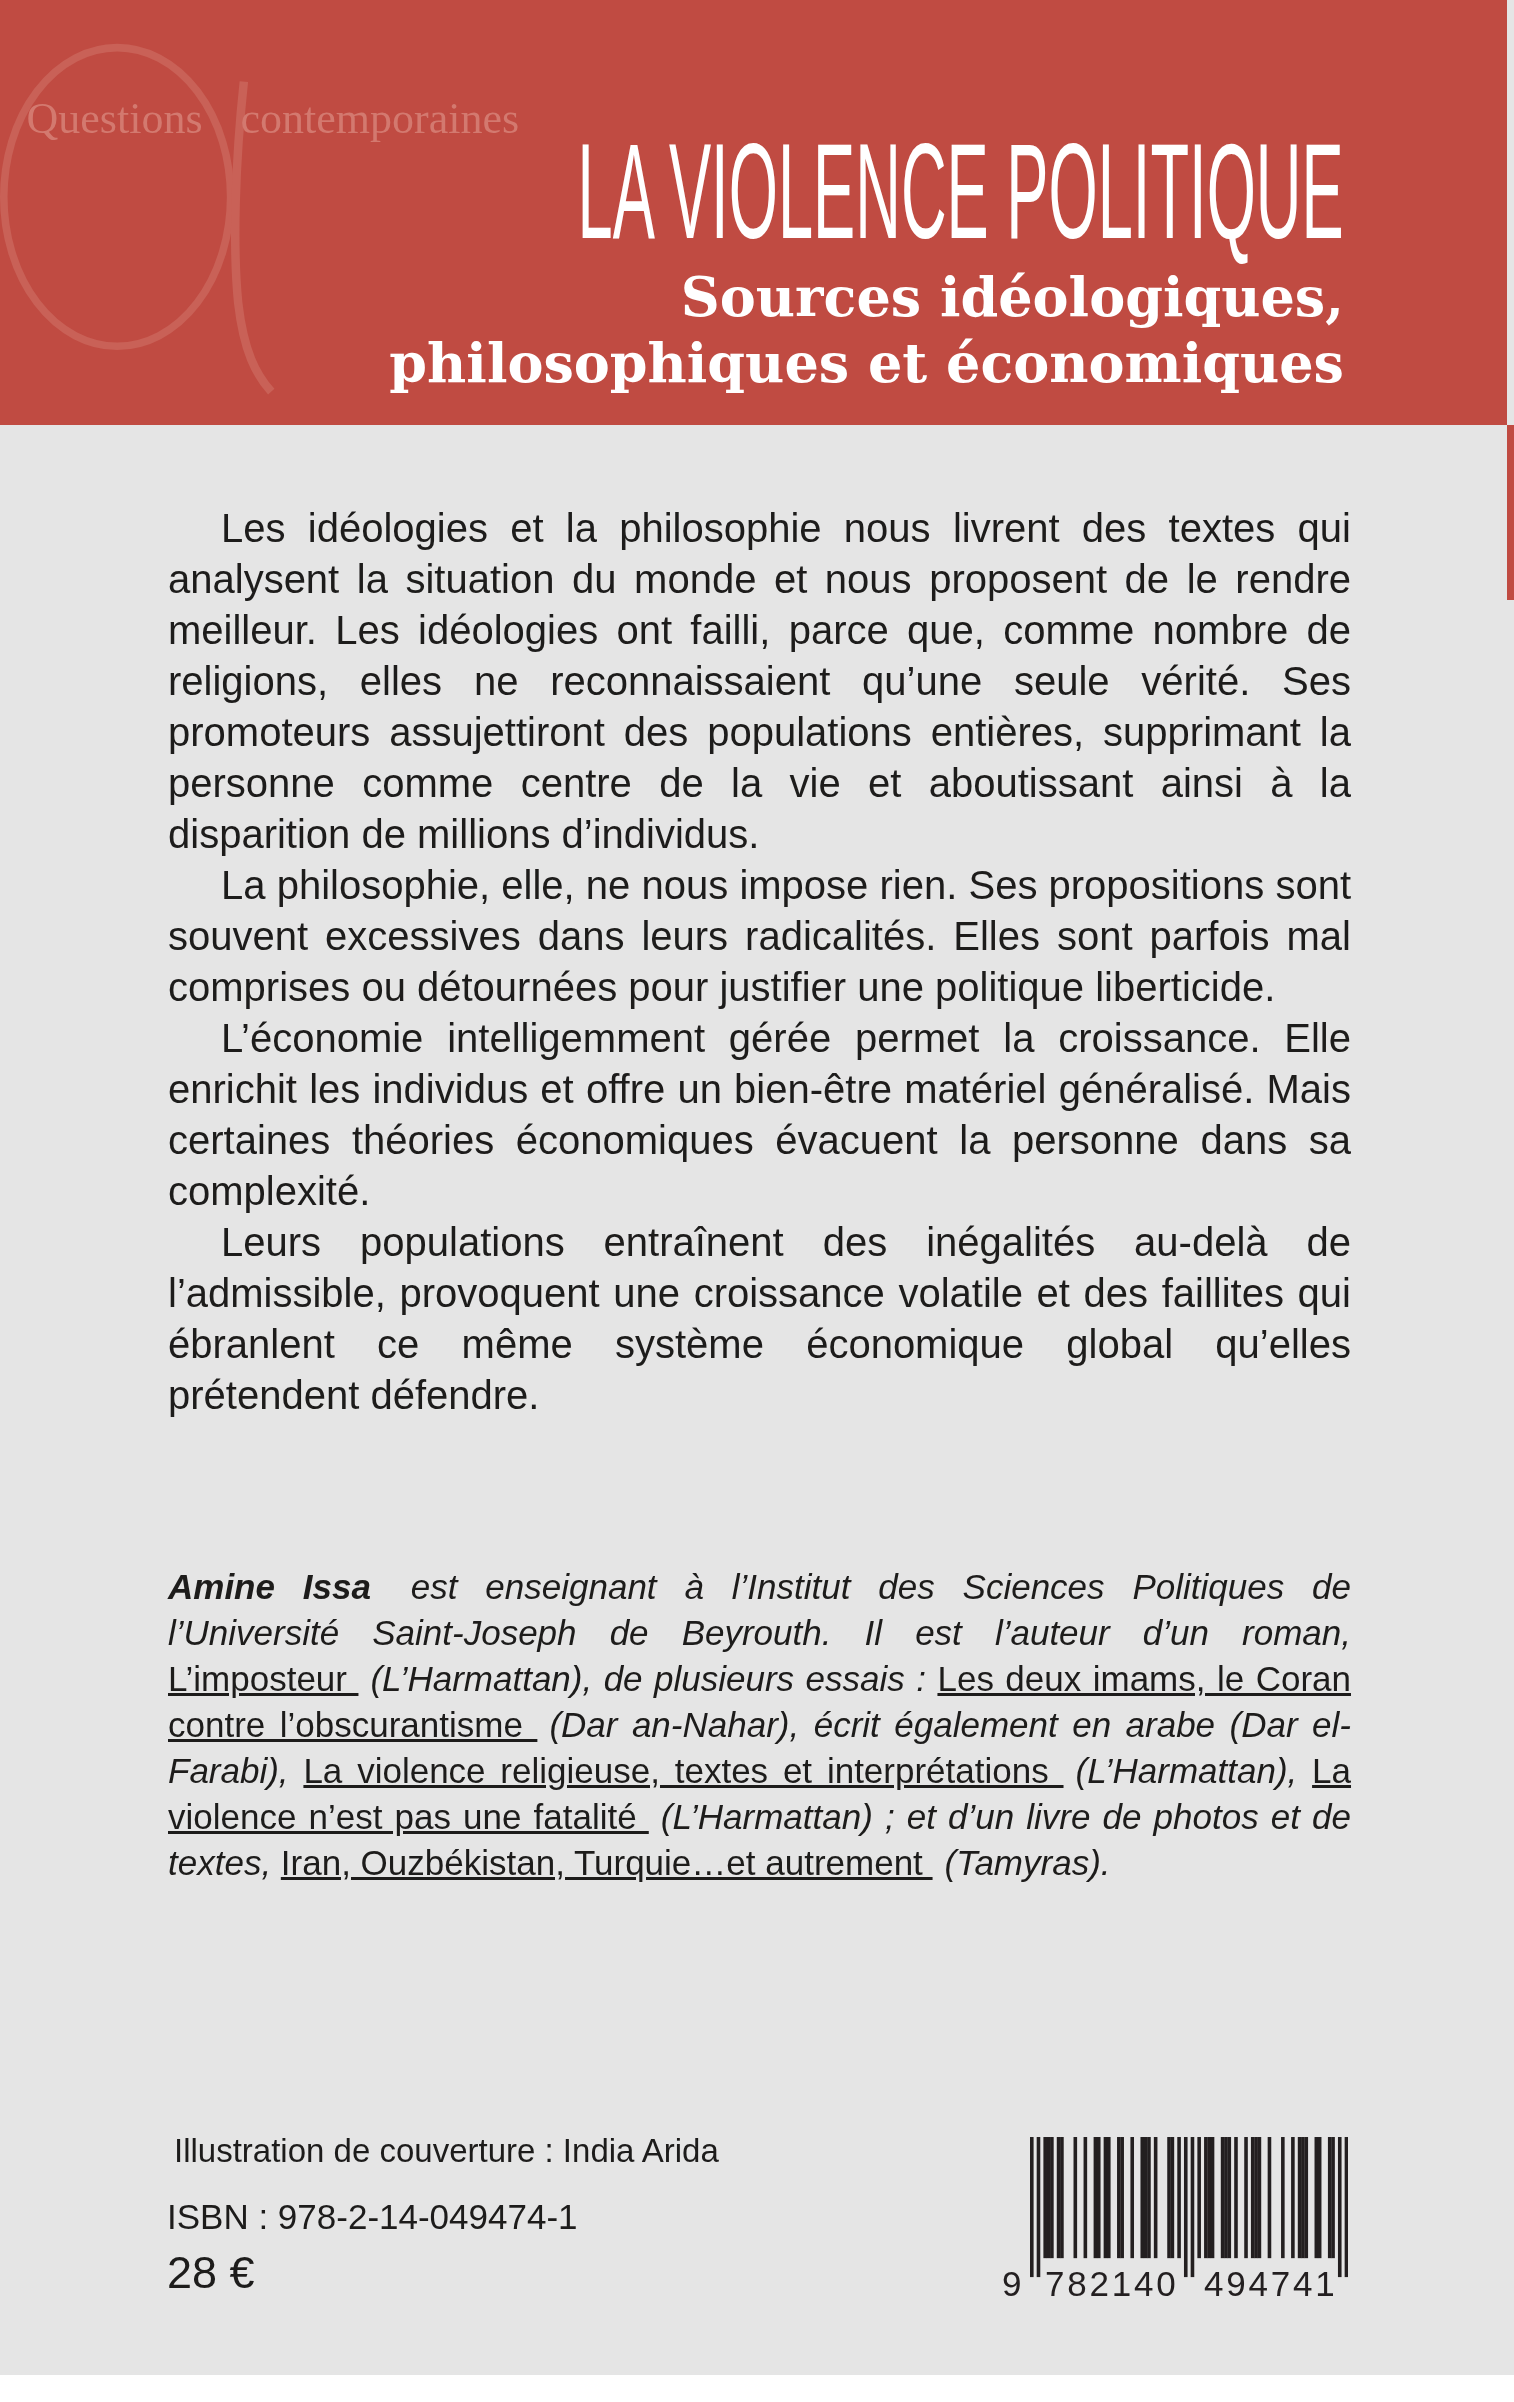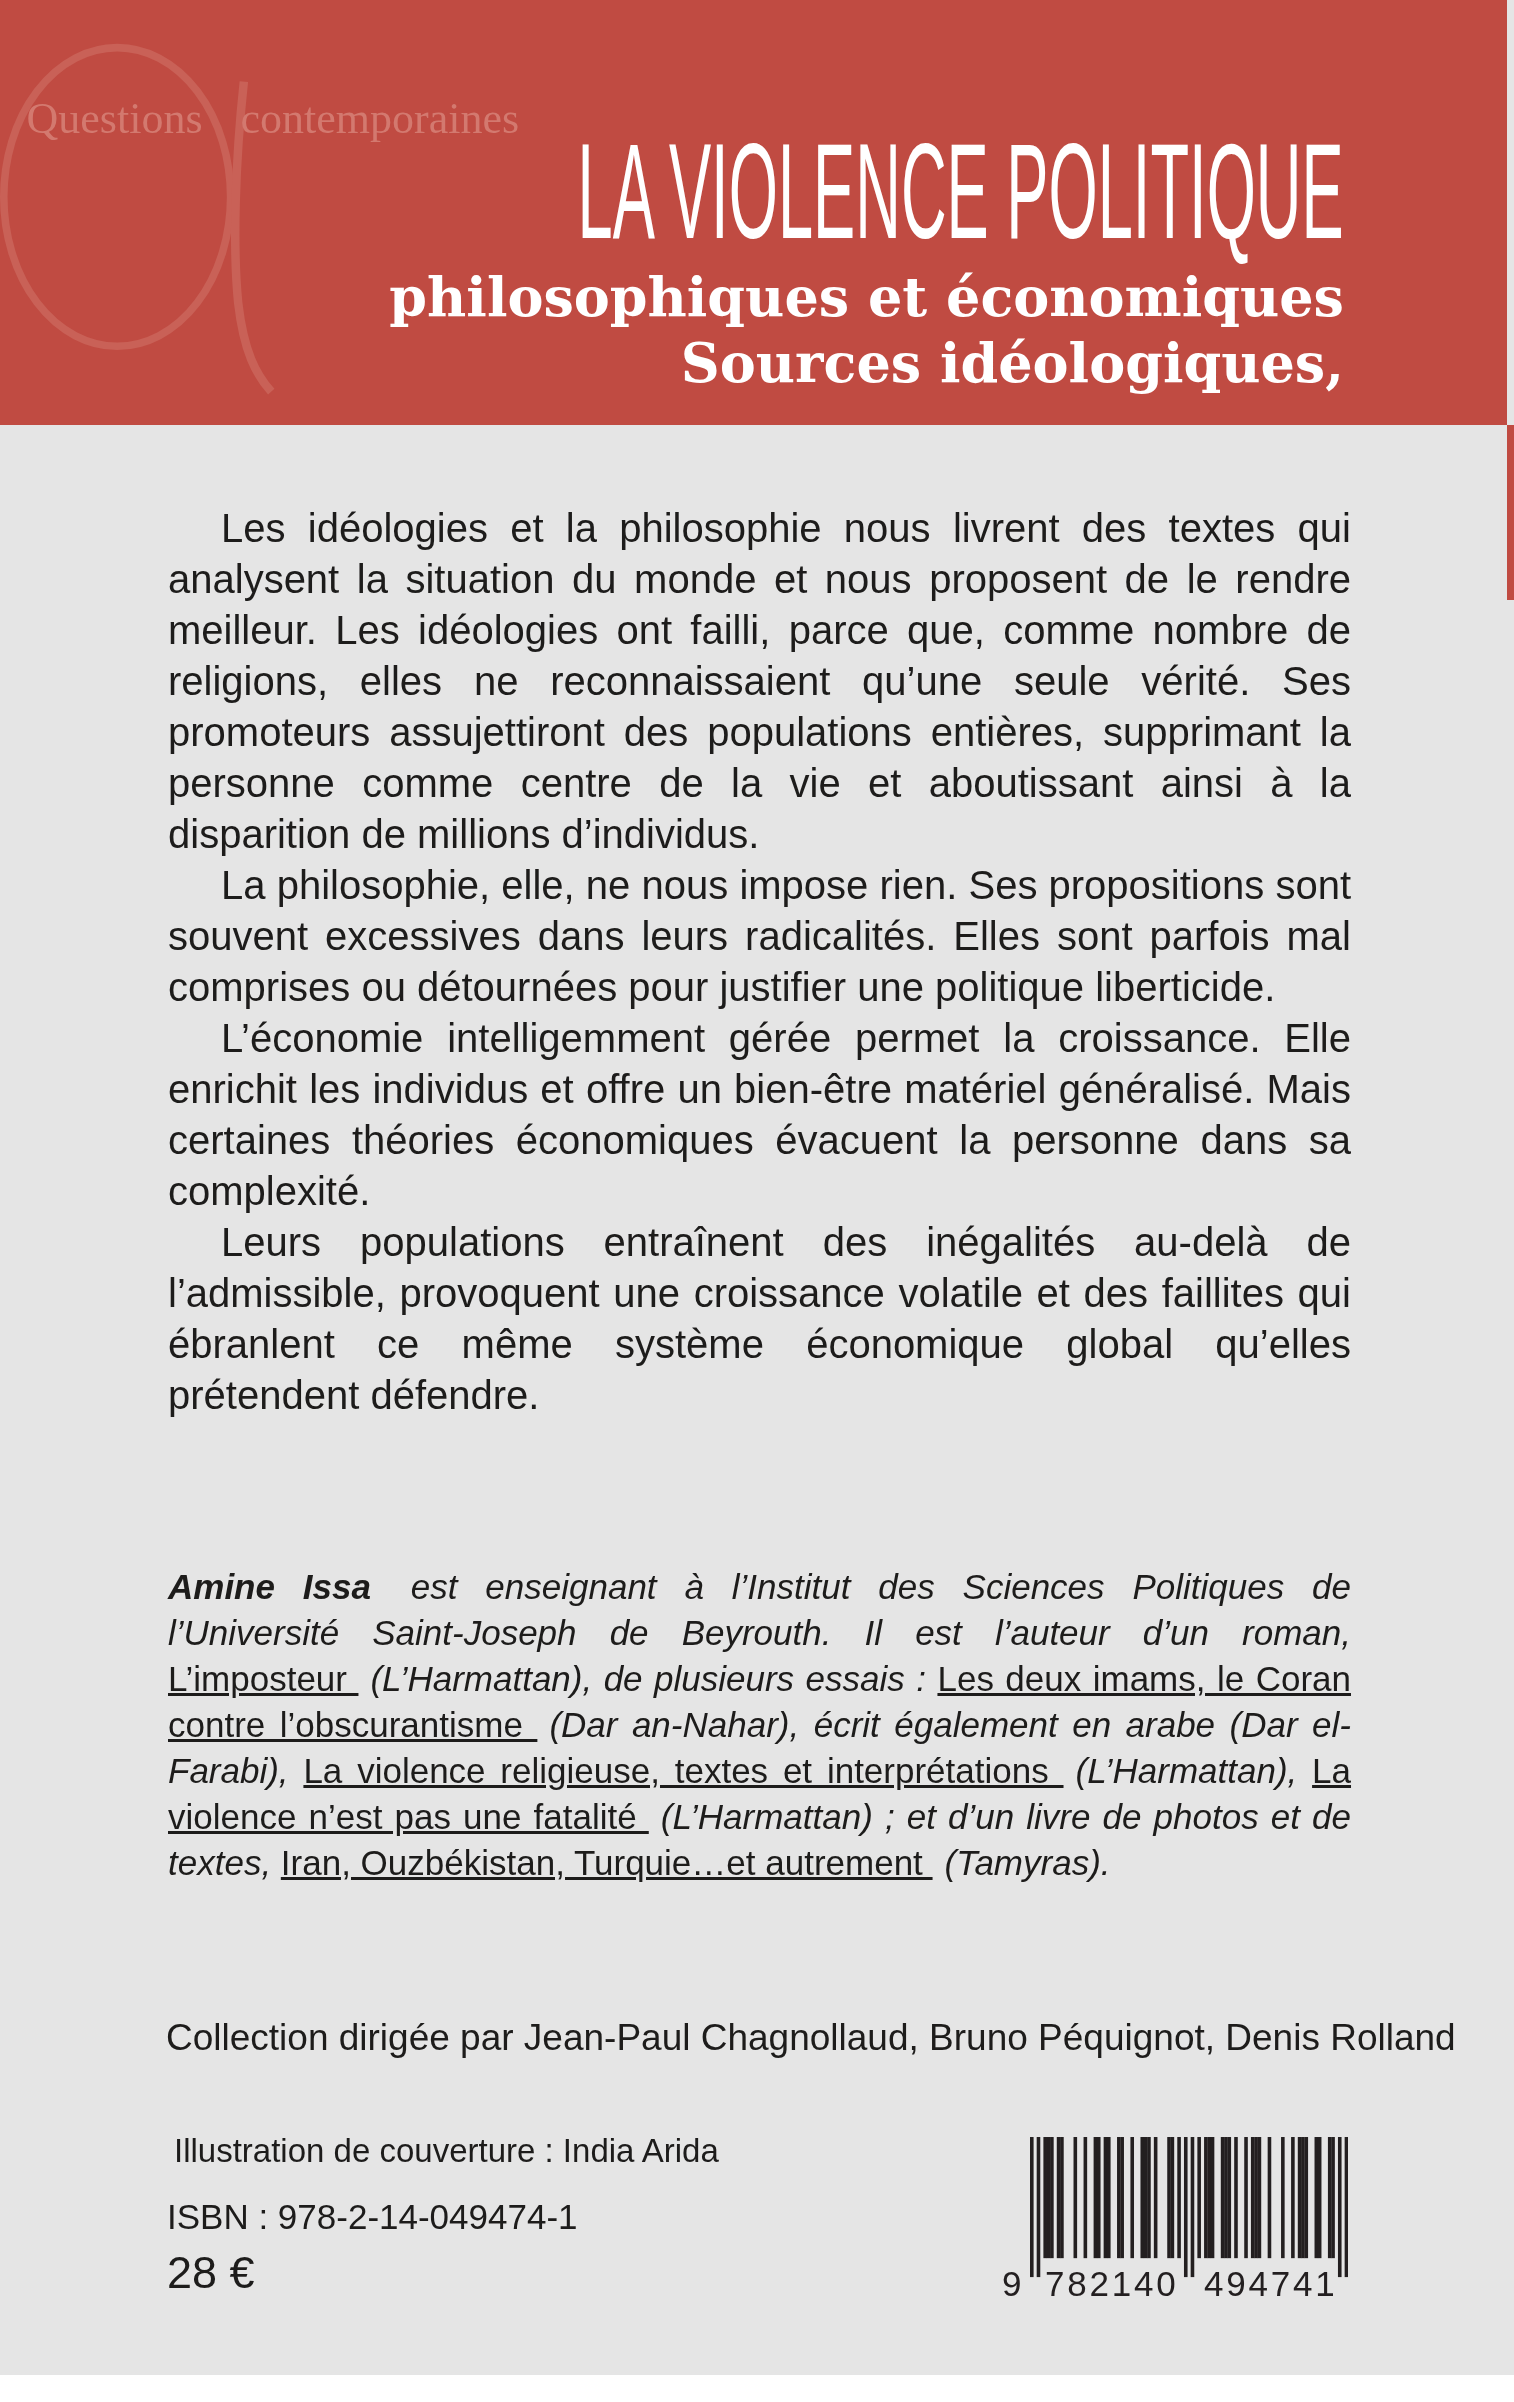--- a/index.html
+++ b/index.html
@@ -58,38 +58,37 @@
   <div class="band">
     <svg class="q-logo" width="293" height="369" viewBox="0 0 310 390">
       <ellipse cx="124" cy="168" rx="120" ry="158" fill="none" stroke="#C96157" stroke-width="8"></ellipse>
       <path d="M 258 46 C 249 130 246 220 252 280 C 258 332 271 356 287 374" fill="none" stroke="#C96157" stroke-width="9"></path>
     </svg>
     <div class="collection-name">
       <span class="word1">Questions</span><span class="word2">contemporaines</span>
     </div>
     <div class="band-title">LA VIOLENCE POLITIQUE</div>
     <div class="band-subtitle">
+      <div>Sources idéologiques,</div>
       <div>philosophiques et économiques</div>
-      <div>Sources idéologiques,</div>
     </div>
   </div>
   <div class="edge-strip"></div>
 
   <div class="synopsis">
     <p>Les idéologies et la philosophie nous livrent des textes qui analysent la situation du monde et nous proposent de le rendre meilleur. Les idéologies ont failli, parce que, comme nombre de religions, elles ne reconnaissaient qu’une seule vérité. Ses promoteurs assujettiront des populations entières, supprimant la personne comme centre de la vie et aboutissant ainsi à la disparition de millions d’individus.</p>
     <p>La philosophie, elle, ne nous impose rien. Ses propositions sont souvent excessives dans leurs radicalités. Elles sont parfois mal comprises ou détournées pour justifier une politique liberticide.</p>
     <p>L’économie intelligemment gérée permet la croissance. Elle enrichit les individus et offre un bien-être matériel généralisé. Mais certaines théories économiques évacuent la personne dans sa complexité.</p>
     <p>Leurs populations entraînent des inégalités au-delà de l’admissible, provoquent une croissance volatile et des faillites qui ébranlent ce même système économique global qu’elles prétendent défendre.</p>
   </div>
 
   <div class="bio">
     <span class="bold-italic">Amine Issa </span><span class="italic">est enseignant à l’Institut des Sciences Politiques de l’Université Saint-Joseph de Beyrouth. Il est l’auteur d’un roman, </span><span class="roman">L’imposteur </span><span class="italic">(L’Harmattan), de plusieurs essais : </span><span class="roman">Les deux imams, le Coran contre l’obscurantisme </span><span class="italic">(Dar an-Nahar), écrit également en arabe (Dar el-Farabi), </span><span class="roman">La violence religieuse, textes et interprétations </span><span class="italic">(L’Harmattan), </span><span class="roman">La violence n’est pas une fatalité </span><span class="italic">(L’Harmattan) ; et d’un livre de photos et de textes, </span><span class="roman">Iran, Ouzbékistan, Turquie…et autrement </span><span class="italic">(Tamyras).</span>
   </div>
 
-  <div class="collection-line">Collection dirigée par Jean-Paul Chagnollaud, Bruno Péquignot, Denis Rolland</div>
   <div class="illustration-line">Illustration de couverture : India Arida</div>
   <div class="isbn-line">ISBN : 978-2-14-049474-1</div>
   <div class="price-line">28 €</div>
 
   <div class="barcode">
     <svg width="318" height="142" viewBox="0 0 336 150" fill="#231F20">
         <rect x="0.00" y="0" width="3.79" height="148"></rect>
         <rect x="7.07" y="0" width="3.79" height="148"></rect>
         <rect x="14.15" y="0" width="3.79" height="128"></rect>
         <rect x="17.68" y="0" width="3.79" height="128"></rect>

